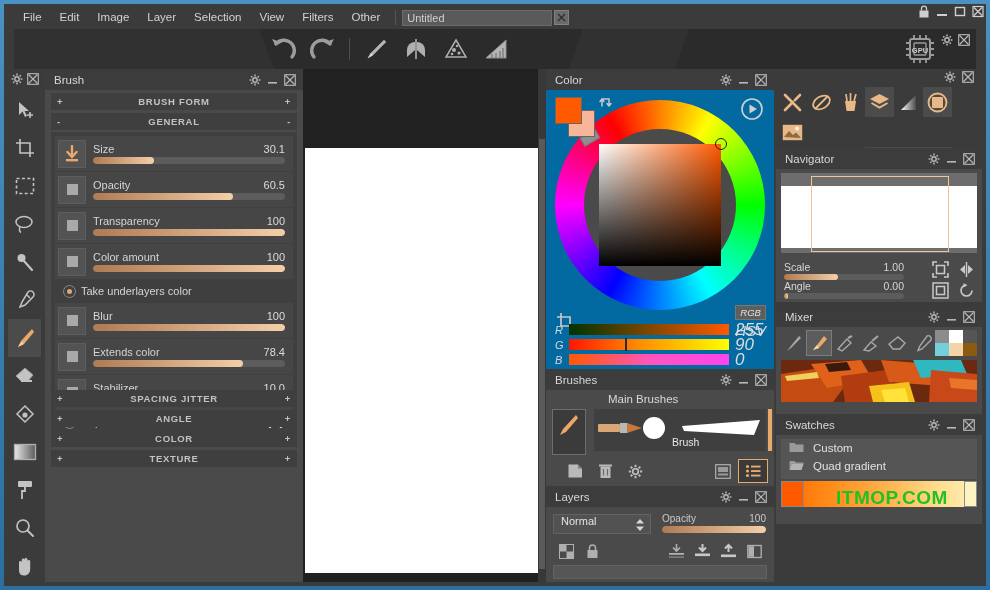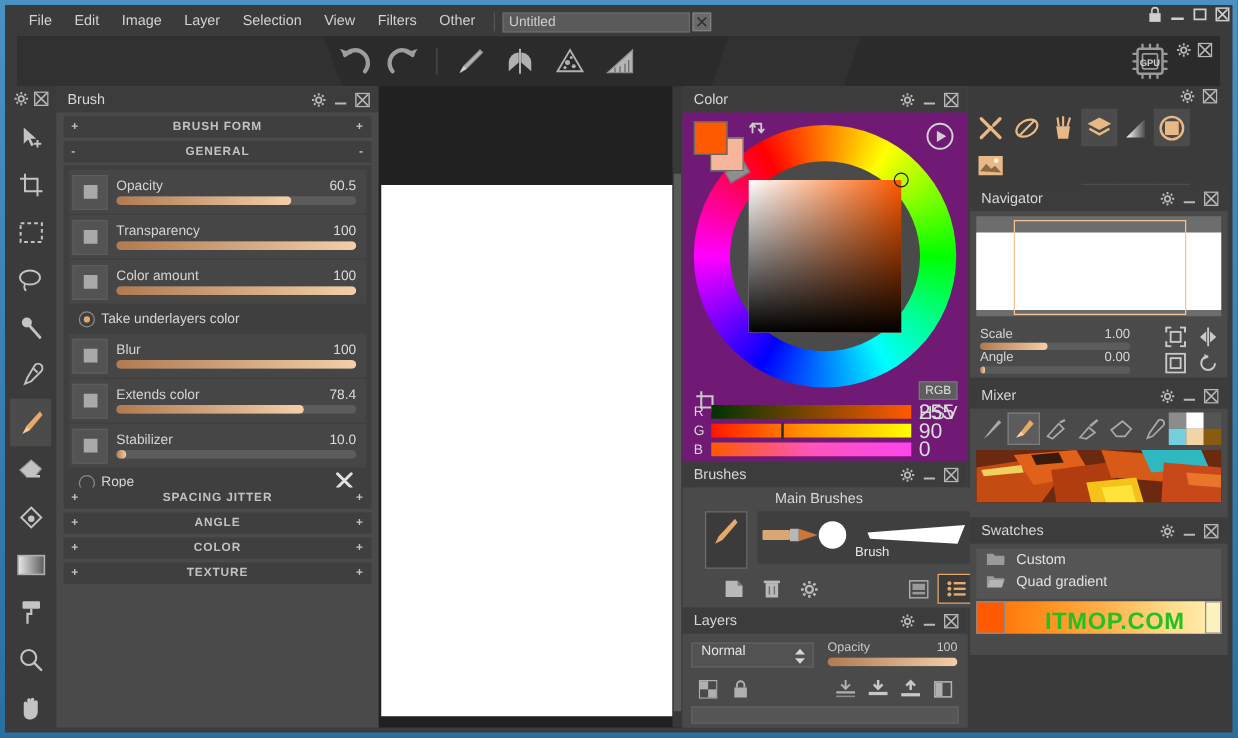--- a/index.html
+++ b/index.html
@@ -110,21 +110,21 @@
     background:linear-gradient(90deg,#b07a52,#f3cfa8); }
   .radio-row { height:22px; display:flex; align-items:center; padding-left:8px; gap:5px; margin:1px 4px;}
   .radio { width:13px;height:13px;border-radius:50%;border:1px solid #8a8a8a; display:flex;align-items:center;justify-content:center; flex:0 0 auto;}
   .radio .dot { width:5px;height:5px;border-radius:50%;background:#e0a870; }
   .radio-row .rr-label{ flex:1; font-size:11px; color:#d6d6d6;}
   .collapsed-list { position:absolute; left:6px; right:6px; bottom:115px; }
   .collapsed-list .section-bar { margin:3px 0 0 0; }
 
   
   #colorpanel { left:546px; top:69px; width:228px; height:300px; }
-  #colorbody { position:absolute; left:0; top:21px; width:228px; height:279px; background:#701a75; }
+  #colorbody { position:absolute; left:0; top:21px; width:228px; height:279px; background:#0369a1;font-style:italic; }
   #fg-swatch { position:absolute; left:9px; top:7px; width:27px;height:27px; background:#ff5a00; border:1px solid #666; z-index:3;}
   #bg-swatch { position:absolute; left:22px; top:20px; width:27px;height:27px; background:#f7b69a; border:1px solid #666; z-index:2;}
   #swap-icon { position:absolute; left:53px; top:5px; }
   #play-btn { position:absolute; right:10px; top:7px; }
   #wheel-wrap { position:absolute; left:9px; top:10px; width:210px; height:210px; }
   #hue-ring {
     position:absolute; left:0; top:0; width:210px; height:210px; border-radius:50%;
     background: conic-gradient(from 90deg,
       #00ff00 0deg, #00ff88 30deg, #00ffff 60deg, #0080ff 90deg,
       #0000ff 120deg, #8000ff 150deg, #ff00ff 180deg, #ff0080 210deg,
@@ -153,21 +153,21 @@
   }
   #rgb-toggle .hsvtag { color:#d8d8d8; font-size:15px; display:block; margin-top:2px; }
   .chan-row { position:absolute; left:9px; width:210px; height:13px; display:flex; align-items:center; }
   .chan-lbl { width:14px; font-size:11px; color:#d6d6d6; }
   .chan-bar { width:160px; height:11px; position:relative; }
   .chan-val { margin-left:6px; font-size:17px; color:#dcdcdc; }
   .chan-knob { position:absolute; top:-1px; width:2px; height:13px; background:#2a2a2a; }
 
   
   #brushespanel { left:546px; top:369px; width:228px; height:117px; }
-  #brushesbody { position:absolute; left:12px; top:21px; width:228px; height:96px; background:#4a4a4a; }
+  #brushesbody { position:absolute; left:0; top:21px; width:228px; height:96px; background:#4a4a4a; }
   #main-brushes-lbl { position:absolute; left:62px; top:3px; font-size:11.5px; color:#d8d8d8; }
   #active-brush-tile {
     position:absolute; left:6px; top:19px; width:34px; height:46px;
     background:#3b3b3b; border:1px solid #6d6d6d;
   }
   #brush-strip {
     position:absolute; left:48px; top:19px; width:172px; height:42px;
     background:#3f3f3f; display:flex; align-items:center; overflow:hidden;
   }
   #brush-strip .bt-lbl { position:absolute; left:78px; bottom:3px; font-size:10.5px; color:#e6e6e6; }
@@ -496,20 +496,37 @@
     <span>+</span>
   </div>
   <div class="section-bar">
     <span>-</span>
     <span class="sb-t">GENERAL</span>
     <span>-</span>
   </div>
 
   <div class="gen-block">
 
+    <div class="slider-row">
+      <div class="pressure-btn">
+        <svg width="16" height="18" viewBox="0 0 16 18">
+              <path d="M8 1 V10 M3.5 7 L8 12 L12.5 7" stroke="#e8a96a" stroke-width="2.4" fill="none" stroke-linecap="round"></path>
+              <rect x="2" y="14" width="12" height="2.4" fill="#e8a96a"></rect>
+            </svg>
+      </div>
+      <div class="sl-body">
+        <div class="sl-top">
+              <span>Size</span>
+              <span class="sl-val">30.1</span>
+            </div>
+        <div class="sl-track">
+              <div class="sl-fill" style="width:32%"></div>
+            </div>
+      </div>
+    </div>
 
     <div class="slider-row">
       <div class="pressure-btn">
             <div class="sq"></div>
           </div>
       <div class="sl-body">
         <div class="sl-top">
               <span>Opacity</span>
               <span class="sl-val">60.5</span>
             </div>

